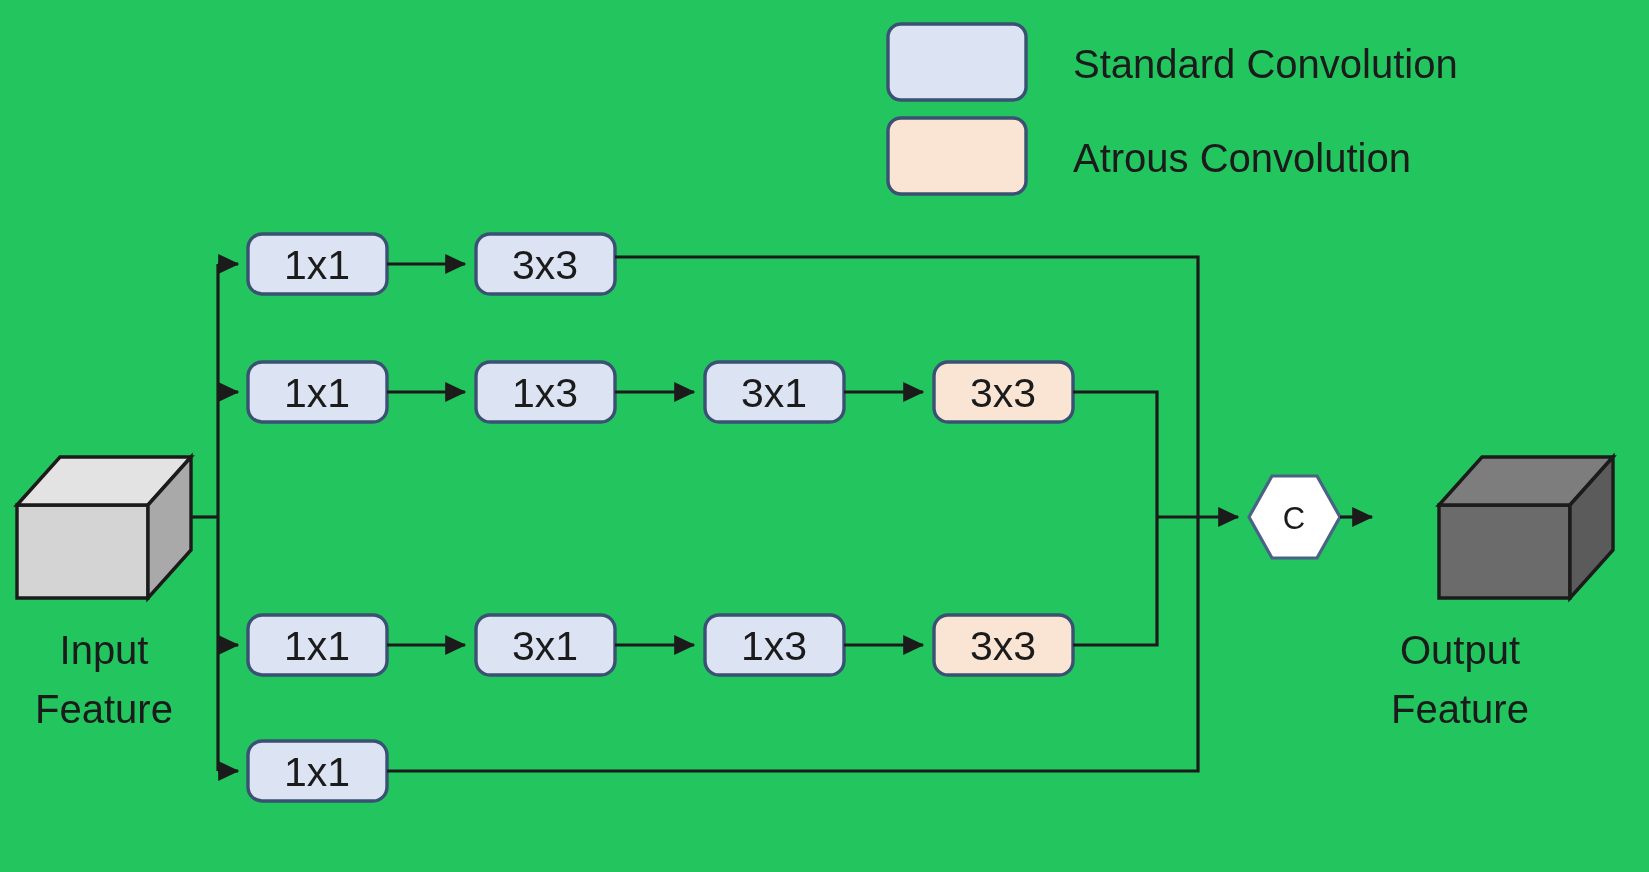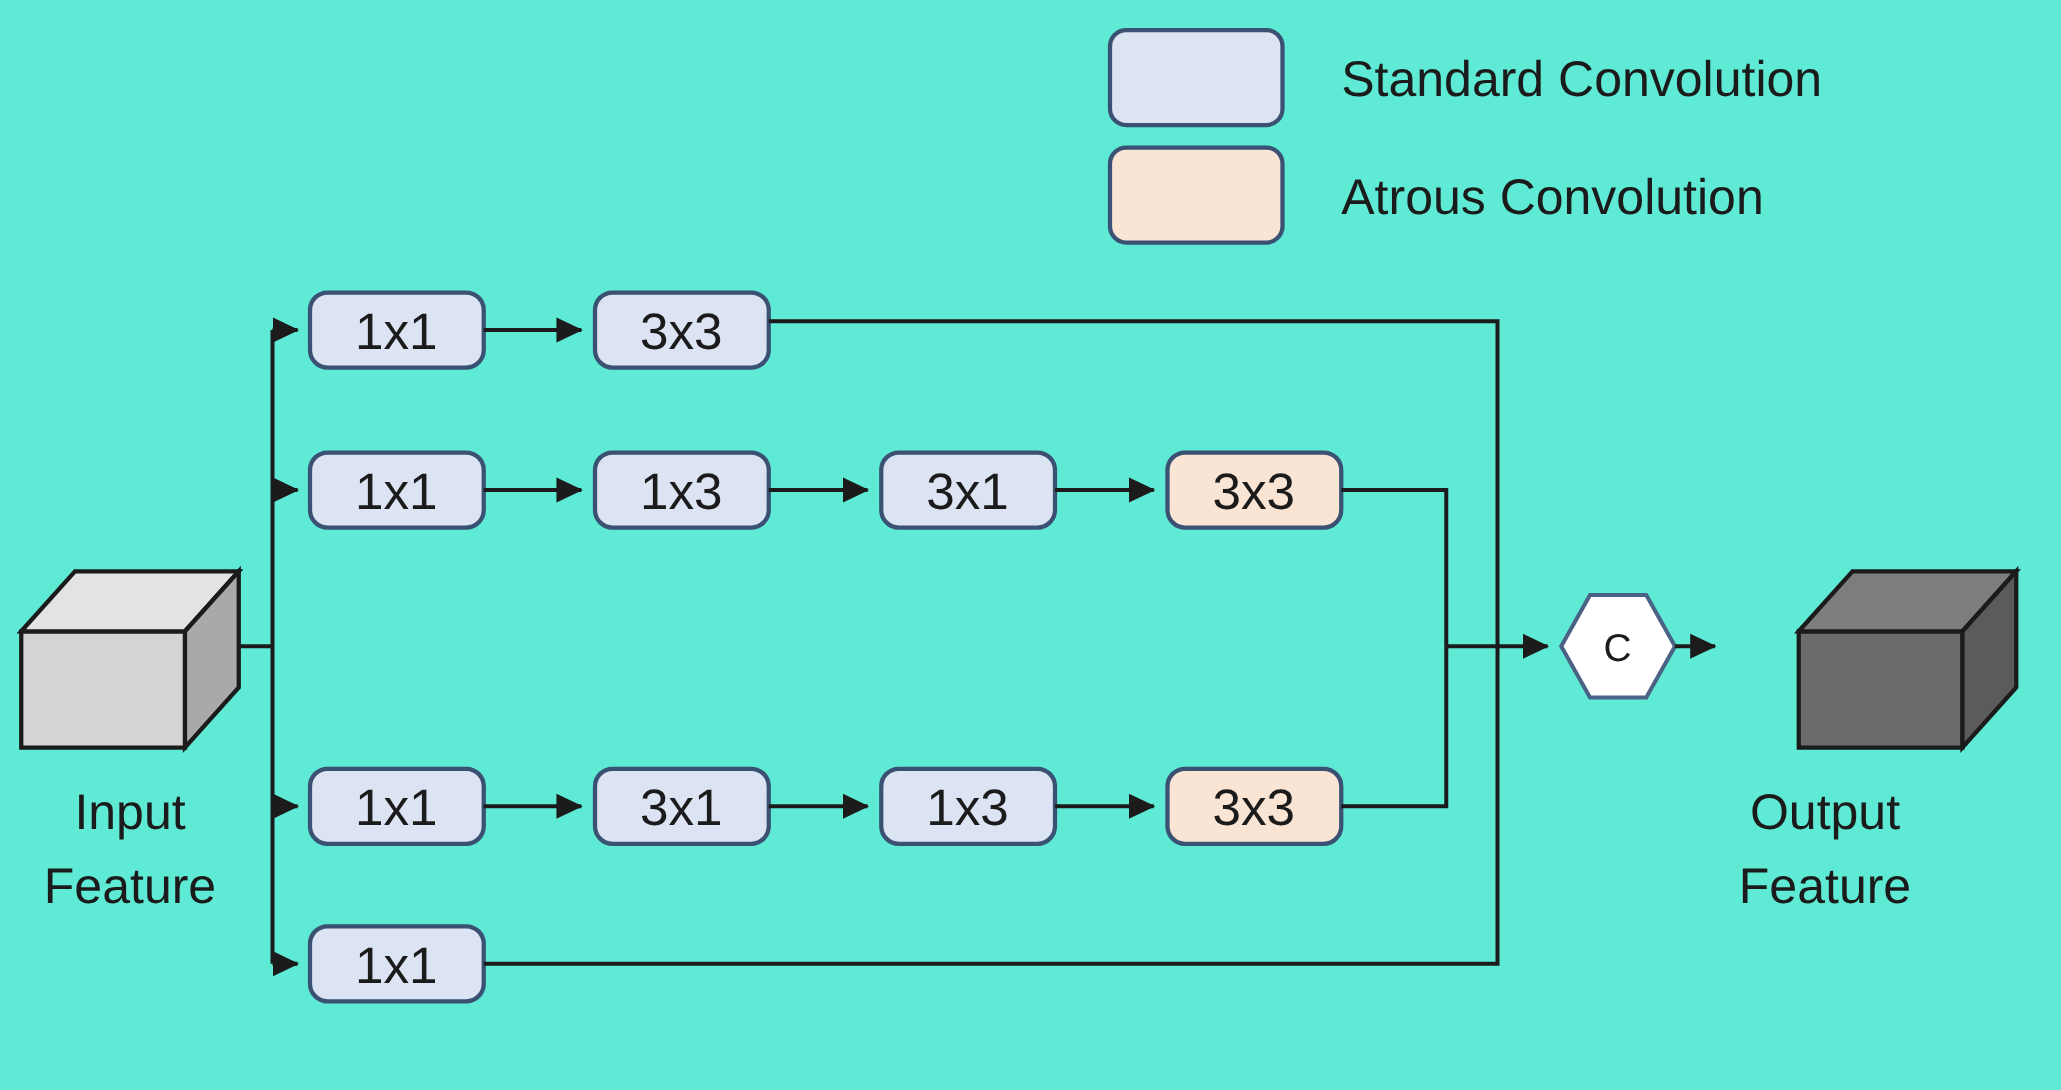--- a/index.html
+++ b/index.html
@@ -11,21 +11,21 @@
   body {
     width: 1649px;
     height: 872px;
     overflow: hidden;
     font-family: "Liberation Sans", sans-serif;
   }
   #diagram-root {
     position: relative;
     width: 1649px;
     height: 872px;
-    background: #5eead4;
+    background: #22c55e;
   }
   svg#diagram-svg {
     display: block;
     width: 1649px;
     height: 872px;
   }
   .conv-box-label {
     font-family: "Liberation Sans", sans-serif;
     font-size: 41px;
     fill: #1b1b1b;

